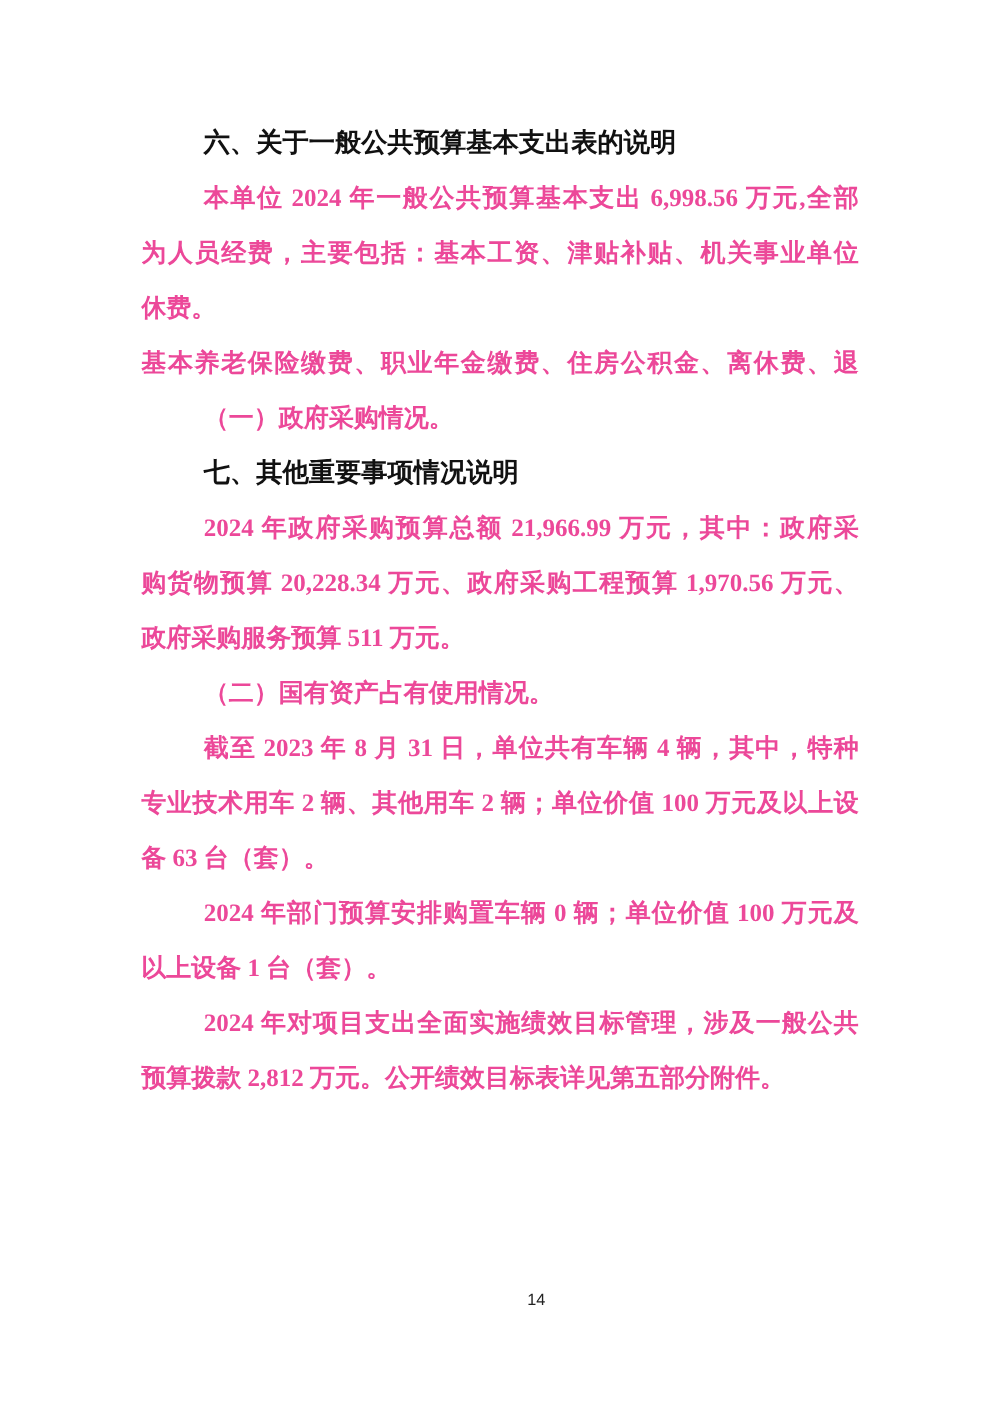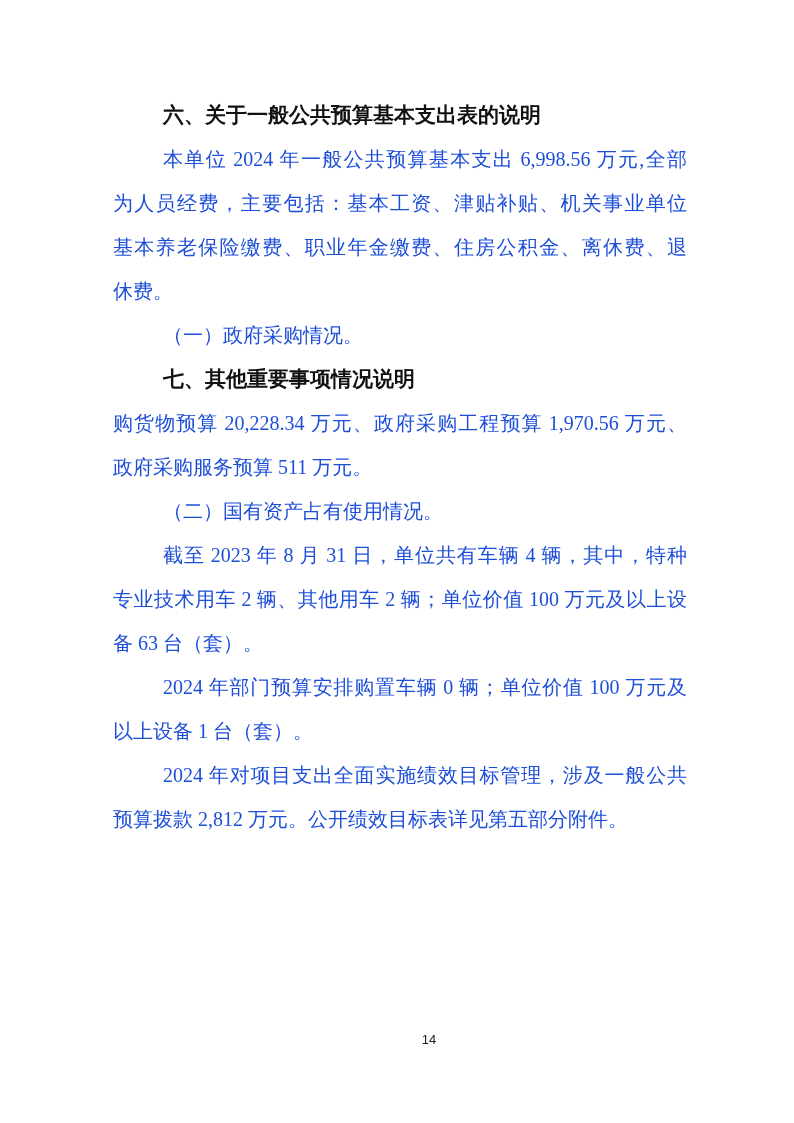--- a/index.html
+++ b/index.html
@@ -19,23 +19,24 @@
     position: absolute;
     left: 113px;
     top: 93px;
     width: 574px;
   }
   .line {
     font-family: "Liberation Serif", serif;
     font-size: 20px;
     line-height: 44px;
     height: 44px;
-    color: #1d4ed8;
+    color: #ec4899;
     overflow: hidden;
     text-align: left;
+    font-weight: bold;
   }
   
   .indent {
     text-indent: 50px;
   }
   
   .fill {
     text-align: justify;
     text-align-last: justify;
   }
@@ -65,27 +66,28 @@
 </head>
 <body>
 
 <div class="page">
   <div class="content">
 
     <div class="line heading indent">六、关于一般公共预算基本支出表的说明</div>
 
     <div class="line indent fill">本单位 2024 年一般公共预算基本支出 6,998.56 万元,全部</div>
     <div class="line fill">为人员经费，主要包括：基本工资、津贴补贴、机关事业单位</div>
+    <div class="line">休费。</div>
     <div class="line fill">基本养老保险缴费、职业年金缴费、住房公积金、离休费、退</div>
-    <div class="line">休费。</div>
 
     <div class="line kaiti indent">（一）政府采购情况。</div>
 
     <div class="line heading indent">七、其他重要事项情况说明</div>
 
+    <div class="line kaiti indent fill">2024 年政府采购预算总额 21,966.99 万元，其中：政府采</div>
     <div class="line kaiti fill">购货物预算 20,228.34 万元、政府采购工程预算 1,970.56 万元、</div>
     <div class="line kaiti">政府采购服务预算 511 万元。</div>
 
     <div class="line kaiti indent">（二）国有资产占有使用情况。</div>
 
     <div class="line kaiti indent fill">截至 2023 年 8 月 31 日，单位共有车辆 4 辆，其中，特种</div>
     <div class="line kaiti fill">专业技术用车 2 辆、其他用车 2 辆；单位价值 100 万元及以上设</div>
     <div class="line kaiti">备 63 台（套）。</div>
 
     <div class="line kaiti indent fill">2024 年部门预算安排购置车辆 0 辆；单位价值 100 万元及</div>

